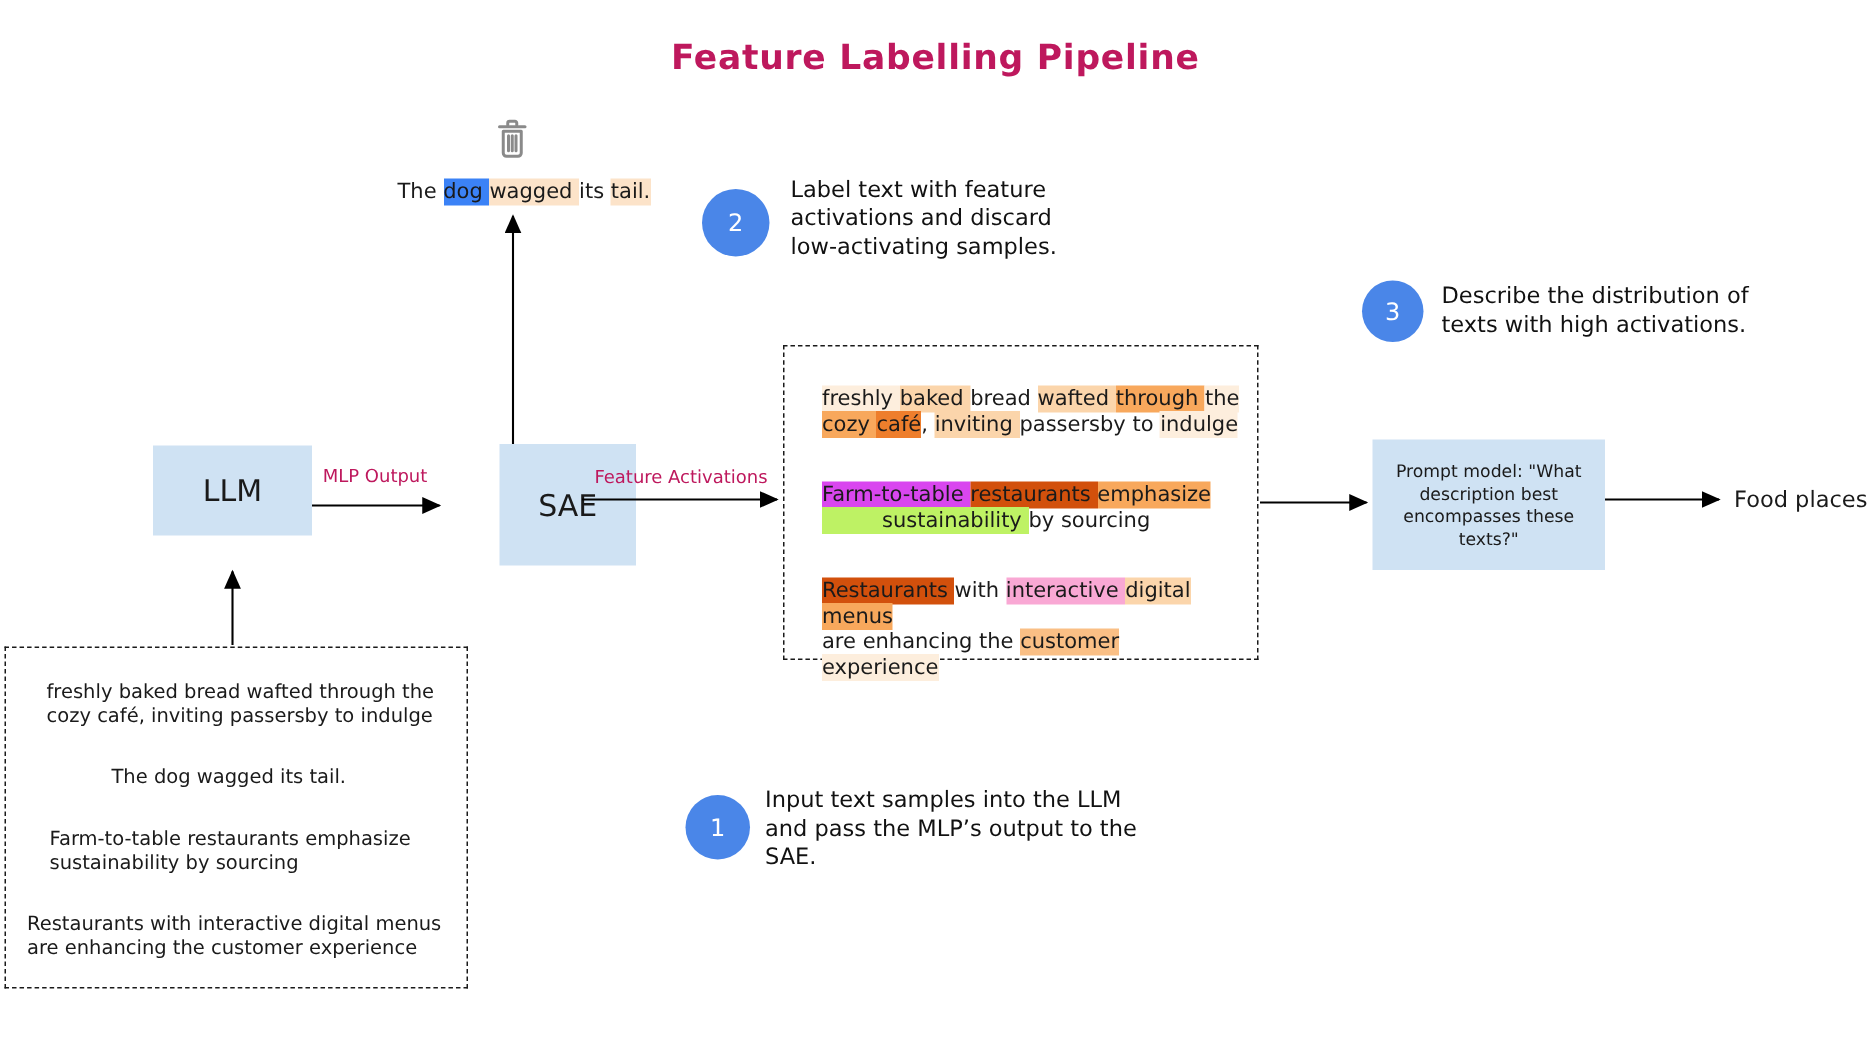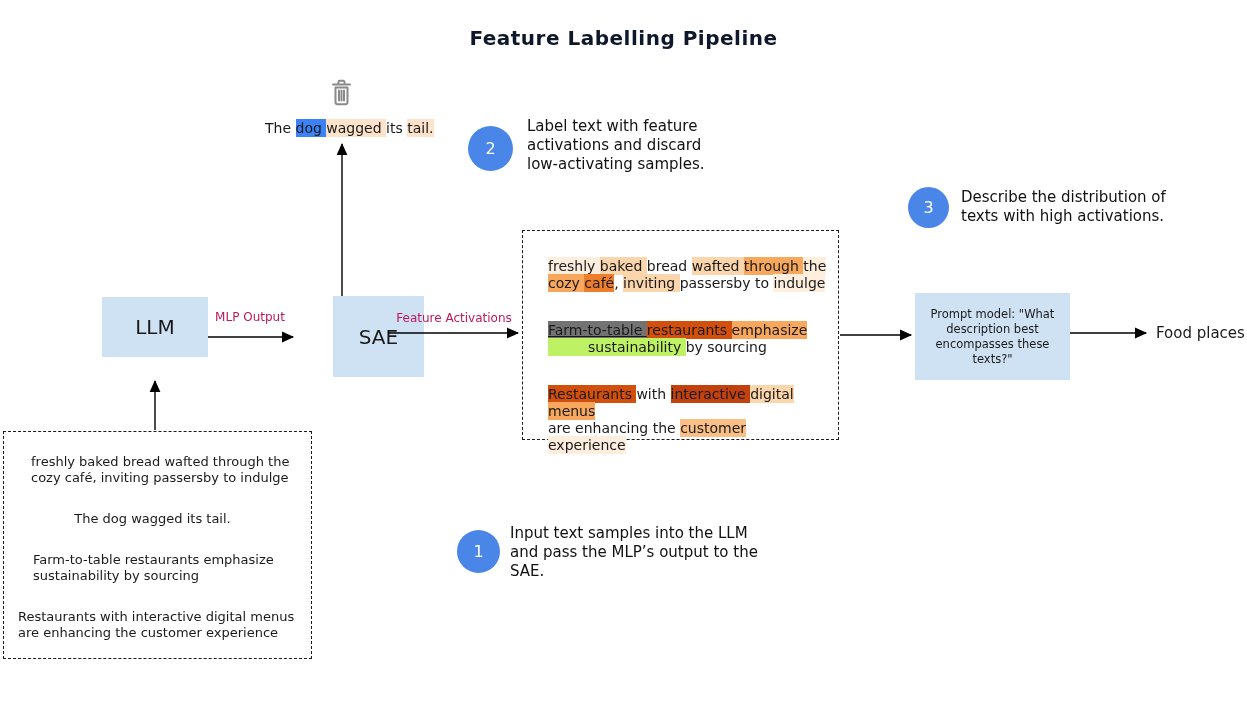--- a/index.html
+++ b/index.html
@@ -4,21 +4,21 @@
 <style>
   html,body{margin:0;padding:0;}
   body{
     width:1247px;height:704px;position:relative;background:#ffffff;
     font-family:"DejaVu Sans","Liberation Sans",sans-serif;color:#1a1a1a;
     overflow:hidden;
   }
   .abs{position:absolute;}
   .title{
     top:26px;left:0;width:100%;text-align:center;
-    font-size:20px;font-weight:700;letter-spacing:0.5px;color:#0f172a;
+    font-size:23px;font-weight:700;letter-spacing:0.5px;color:#be185d;
   }
   
   .node-box{
     background:#cfe2f3;display:flex;align-items:center;justify-content:center;
     text-align:center;z-index:2;
   }
   .node-llm{left:102px;top:297px;width:106px;height:60px;font-size:20px;}
   .node-sae{left:297px;top:296px;width:91px;height:81px;font-size:20px;margin-left:36px;}
   .node-prompt{left:915px;top:293px;width:155px;height:87px;font-size:11.5px;line-height:15px;padding:6px 10px;box-sizing:border-box;}
   
@@ -125,25 +125,25 @@
     </div>
 </div>
 
 <div class="abs dashed-box activation-box hl">
   <div>
       <div class="act-sample">
         <div><span style="background-color: rgb(253, 238, 221);">freshly </span><span style="background-color: rgb(251, 213, 171);">baked </span><span>bread </span><span style="background-color: rgb(251, 213, 171);">wafted </span><span style="background-color: rgb(248, 168, 92);">through </span><span style="background-color: rgb(253, 238, 221);">the</span></div>
         <div><span style="background-color: rgb(248, 168, 92);">cozy </span><span style="background-color: rgb(238, 126, 44);">café</span><span>, </span><span style="background-color: rgb(251, 213, 171);">inviting </span><span>passersby to </span><span style="background-color: rgb(253, 238, 221);">indulge</span></div>
       </div>
       <div class="act-sample">
-        <div><span style="background-color: #737373; text-decoration: underline;">Farm-to-table </span><span style="background-color: rgb(210, 80, 12);">restaurants </span><span style="background-color: rgb(248, 168, 92);">emphasize</span></div>
+        <div><span style="background-color: #d946ef;">Farm-to-table </span><span style="background-color: rgb(210, 80, 12);">restaurants </span><span style="background-color: rgb(248, 168, 92);">emphasize</span></div>
         <div><span style="background-color: #bef264; padding-left: 40px;">sustainability </span><span>by sourcing</span></div>
       </div>
       <div class="act-sample">
-        <div><span style="background-color: rgb(210, 80, 12);">Restaurants </span><span>with </span><span style="background-color: #c2410c;">interactive </span><span style="background-color: rgb(251, 213, 171);">digital </span><span style="background-color: rgb(248, 168, 92);">menus</span></div>
+        <div><span style="background-color: rgb(210, 80, 12);">Restaurants </span><span>with </span><span style="background-color: #f9a8d4;">interactive </span><span style="background-color: rgb(251, 213, 171);">digital </span><span style="background-color: rgb(248, 168, 92);">menus</span></div>
         <div><span>are enhancing the </span><span style="background-color: rgb(250, 191, 133);">customer </span><span style="background-color: rgb(253, 238, 221);">experience</span></div>
       </div>
     </div>
 </div>
 
 <svg class="abs arrows" width="1247" height="704" viewBox="0 0 1247 704">
   <defs>
     <marker id="ah" markerWidth="10" markerHeight="9" refX="8.2" refY="4" orient="auto">
       <path d="M0,0 L9,4 L0,8 z" fill="#000"></path>
     </marker>

